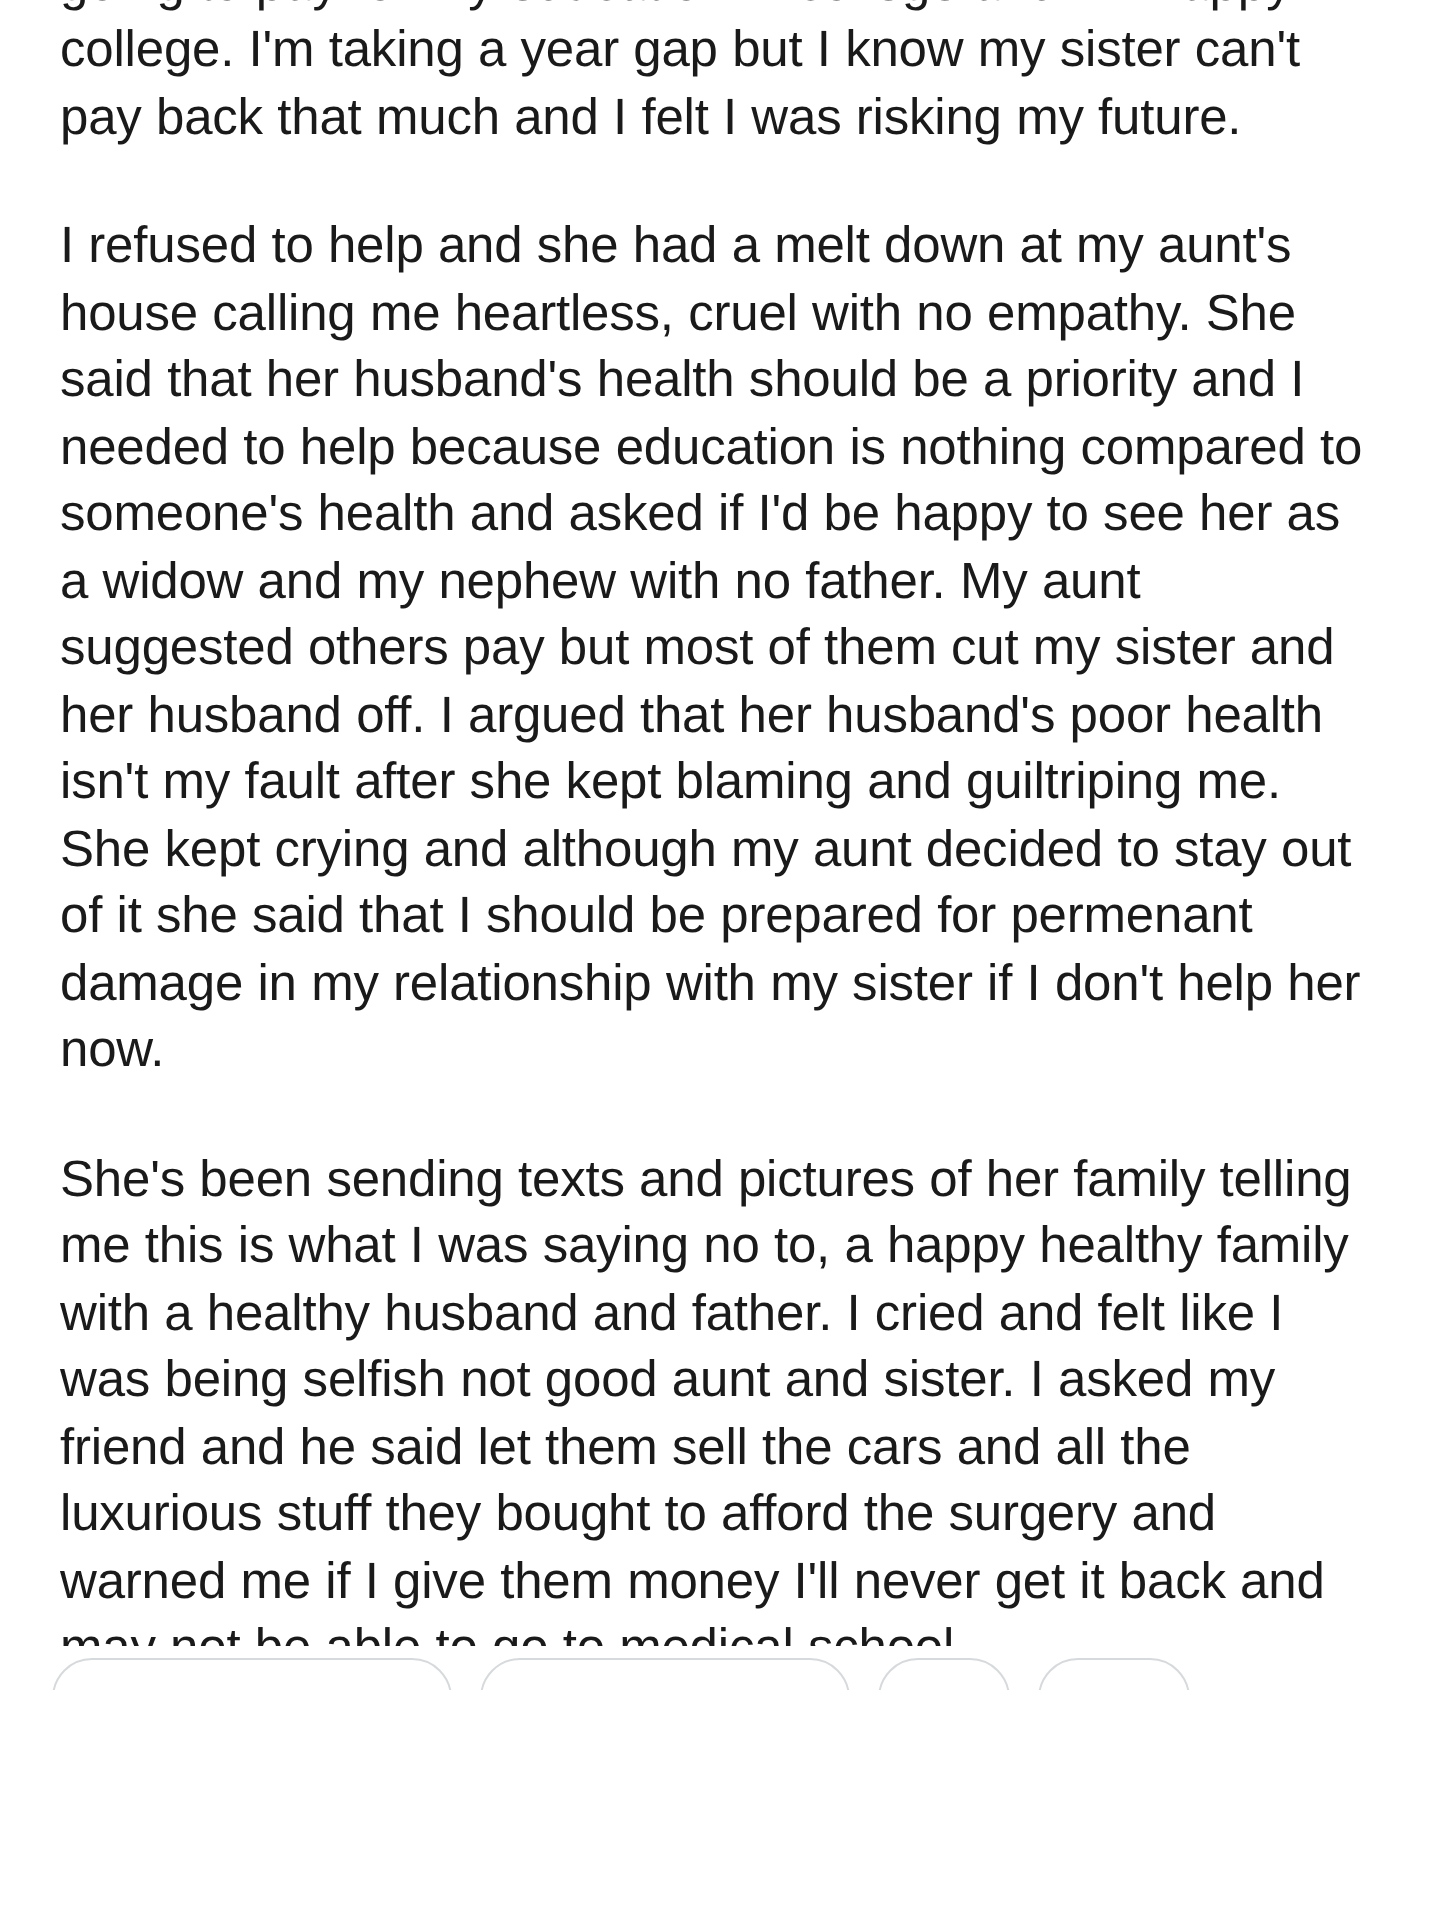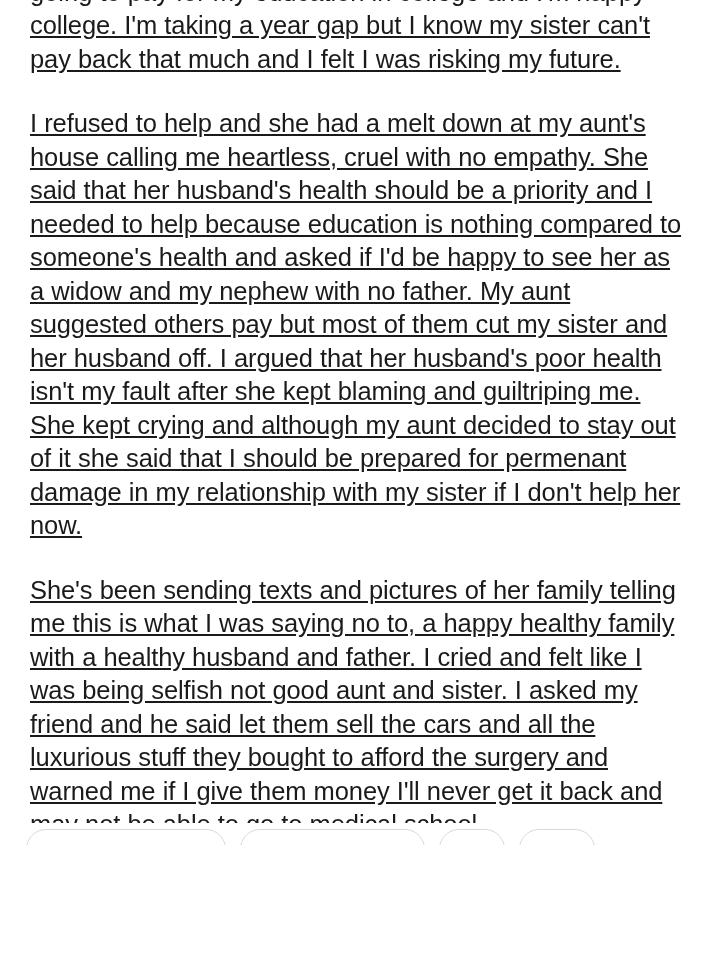--- a/index.html
+++ b/index.html
@@ -14,21 +14,20 @@
     font-family: "Liberation Sans", sans-serif;
     color: #1a1a1b;
   }
   .page {
     position: relative;
     width: 720px;
     height: 845px;
     background: #ffffff;
     box-sizing: border-box;
     padding: 0 30px;
-    text-decoration: underline;
   }
   .post-body {
     padding-top: 0;
   }
   .clipped-line {
     font-size: 25.5px;
     line-height: 34px;
     color: #1a1a1b;
     height: 9px;
     overflow: hidden;

